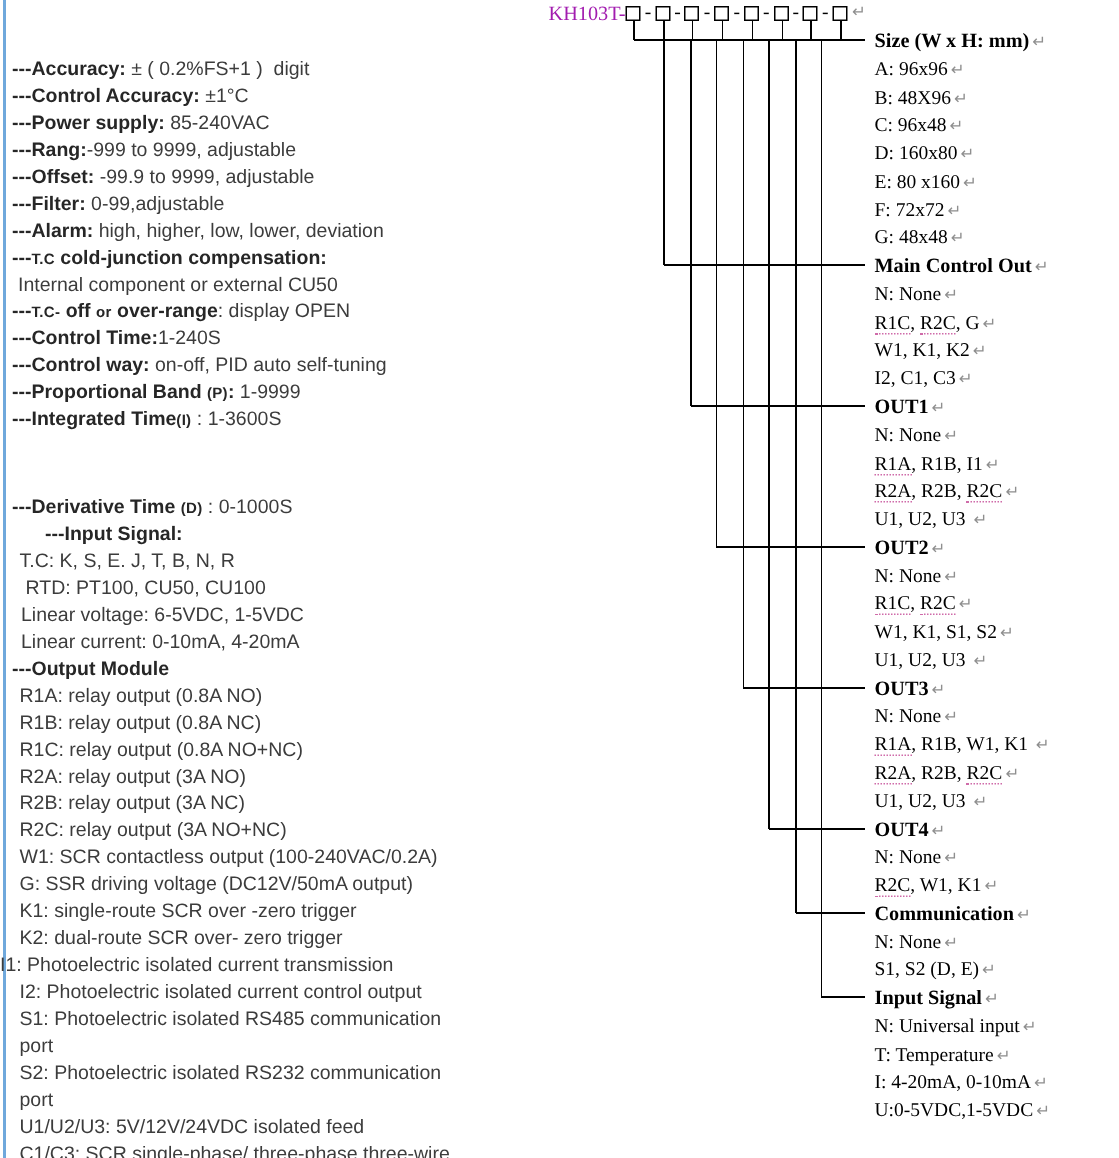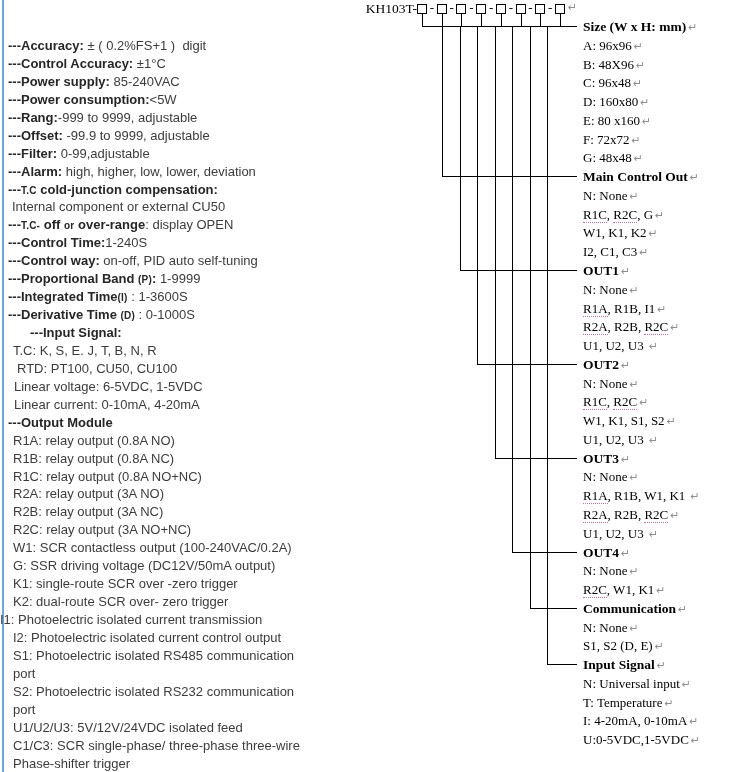--- a/index.html
+++ b/index.html
@@ -5,54 +5,53 @@
   html,body{margin:0;padding:0;background:#fff;}
   #page{position:relative;width:746px;height:772px;background:#ffffff;overflow:hidden;
         font-family:"Liberation Sans",sans-serif;}
   #accent-border{position:absolute;left:2px;top:0;width:2px;height:772px;}
   #left-col{position:absolute;left:0;top:1px;width:372px;}
   .spec-line{white-space:pre;font-size:13px;color:#3c3c3c;height:17.95px;line-height:17.95px;overflow:visible;}
   .spec-line .b{font-weight:bold;color:#262626;}
   .spec-line .sm{font-size:10px;letter-spacing:0.2px;}
   #connector-svg{position:absolute;left:0;top:0;}
   .mh-prefix{position:absolute;left:350px;top:1px;width:67px;text-align:right;
-             font-family:"Liberation Serif","DejaVu Serif",serif;font-size:13.5px;color:#000000;white-space:pre;}
+             font-family:"Liberation Serif","DejaVu Serif",serif;font-size:13.5px;color:#a21caf;white-space:pre;}
   .code-box{position:absolute;top:4px;width:8px;height:8px;border:1px solid #000;background:#fff;}
   .code-sep{position:absolute;top:0px;width:8px;text-align:center;
             font-family:"Liberation Serif","DejaVu Serif",serif;font-size:13px;color:#000;}
   .ret{color:#8f8f8f;font-size:11px;font-family:"DejaVu Sans",sans-serif;margin-left:2px;font-weight:normal;}
   #hdr-ret{position:absolute;left:566px;top:1px;}
   .opt-row{position:absolute;left:583px;white-space:pre;
            font-family:"Liberation Serif","DejaVu Serif",serif;font-size:13px;color:#000;line-height:16px;}
   .opt-row.hdr{font-weight:bold;font-size:13.5px;color:#000;}
   .sp-u{border-bottom:1px dotted #cf6ba9;}
 </style>
 </head>
 <body>
 
 <div id="page">
   <div id="accent-border" style="background: rgb(111, 168, 220);"></div>
 
   <div id="left-col">
       <div class="spec-line" style="padding-left: 8px; margin-top: 36px;"><span class="b ">---Accuracy:</span><span class=""> ± ( 0.2%FS+1 )  digit</span></div>
       <div class="spec-line" style="padding-left: 8px;"><span class="b ">---Control Accuracy:</span><span class=""> ±1°C</span></div>
       <div class="spec-line" style="padding-left: 8px;"><span class="b ">---Power supply:</span><span class=""> 85-240VAC</span></div>
-      <div class="spec-line" style="padding-left: 8px;"><span class="b ">---Power consumption:</span><span class="">&lt;5W</span></div>
       <div class="spec-line" style="padding-left: 8px;"><span class="b ">---Rang:</span><span class="">-999 to 9999, adjustable</span></div>
       <div class="spec-line" style="padding-left: 8px;"><span class="b ">---Offset:</span><span class=""> -99.9 to 9999, adjustable</span></div>
       <div class="spec-line" style="padding-left: 8px;"><span class="b ">---Filter:</span><span class=""> 0-99,adjustable</span></div>
       <div class="spec-line" style="padding-left: 8px;"><span class="b ">---Alarm:</span><span class=""> high, higher, low, lower, deviation</span></div>
       <div class="spec-line" style="padding-left: 8px;"><span class="b ">---</span><span class="b sm">T.C</span><span class="b "> cold-junction compensation:</span></div>
       <div class="spec-line" style="padding-left: 12px;"><span class="">Internal component or external CU50</span></div>
       <div class="spec-line" style="padding-left: 8px;"><span class="b ">---</span><span class="b sm">T.C-</span><span class="b "> off </span><span class="b sm">or</span><span class="b "> over-range</span><span class="">: display OPEN</span></div>
       <div class="spec-line" style="padding-left: 8px;"><span class="b ">---Control Time:</span><span class="">1-240S</span></div>
       <div class="spec-line" style="padding-left: 8px;"><span class="b ">---Control way:</span><span class=""> on-off, PID auto self-tuning</span></div>
       <div class="spec-line" style="padding-left: 8px;"><span class="b ">---Proportional Band </span><span class="b sm">(P)</span><span class="b ">:</span><span class=""> 1-9999</span></div>
       <div class="spec-line" style="padding-left: 8px;"><span class="b ">---Integrated Time</span><span class="b sm">(I)</span><span class=""> : 1-3600S</span></div>
-      <div class="spec-line" style="padding-left: 8px;"><span class="b ">---Derivative Time </span><span class="b sm">(D)</span><span class=""> : 0-1000S</span></div>
+      <div class="spec-line" style="padding-left: 8px; margin-top: 41px;"><span class="b ">---Derivative Time </span><span class="b sm">(D)</span><span class=""> : 0-1000S</span></div>
       <div class="spec-line" style="padding-left: 8px; margin-left: 22px;"><span class="b ">---Input Signal:</span></div>
       <div class="spec-line" style="padding-left: 13px;"><span class="">T.C: K, S, E. J, T, B, N, R</span></div>
       <div class="spec-line" style="padding-left: 17px;"><span class="">RTD: PT100, CU50, CU100</span></div>
       <div class="spec-line" style="padding-left: 14px;"><span class="">Linear voltage: 6-5VDC, 1-5VDC</span></div>
       <div class="spec-line" style="padding-left: 14px;"><span class="">Linear current: 0-10mA, 4-20mA</span></div>
       <div class="spec-line" style="padding-left: 8px;"><span class="b ">---Output Module</span></div>
       <div class="spec-line" style="padding-left: 13px;"><span class="">R1A: relay output (0.8A NO)</span></div>
       <div class="spec-line" style="padding-left: 13px;"><span class="">R1B: relay output (0.8A NC)</span></div>
       <div class="spec-line" style="padding-left: 13px;"><span class="">R1C: relay output (0.8A NO+NC)</span></div>
       <div class="spec-line" style="padding-left: 13px;"><span class="">R2A: relay output (3A NO)</span></div>

